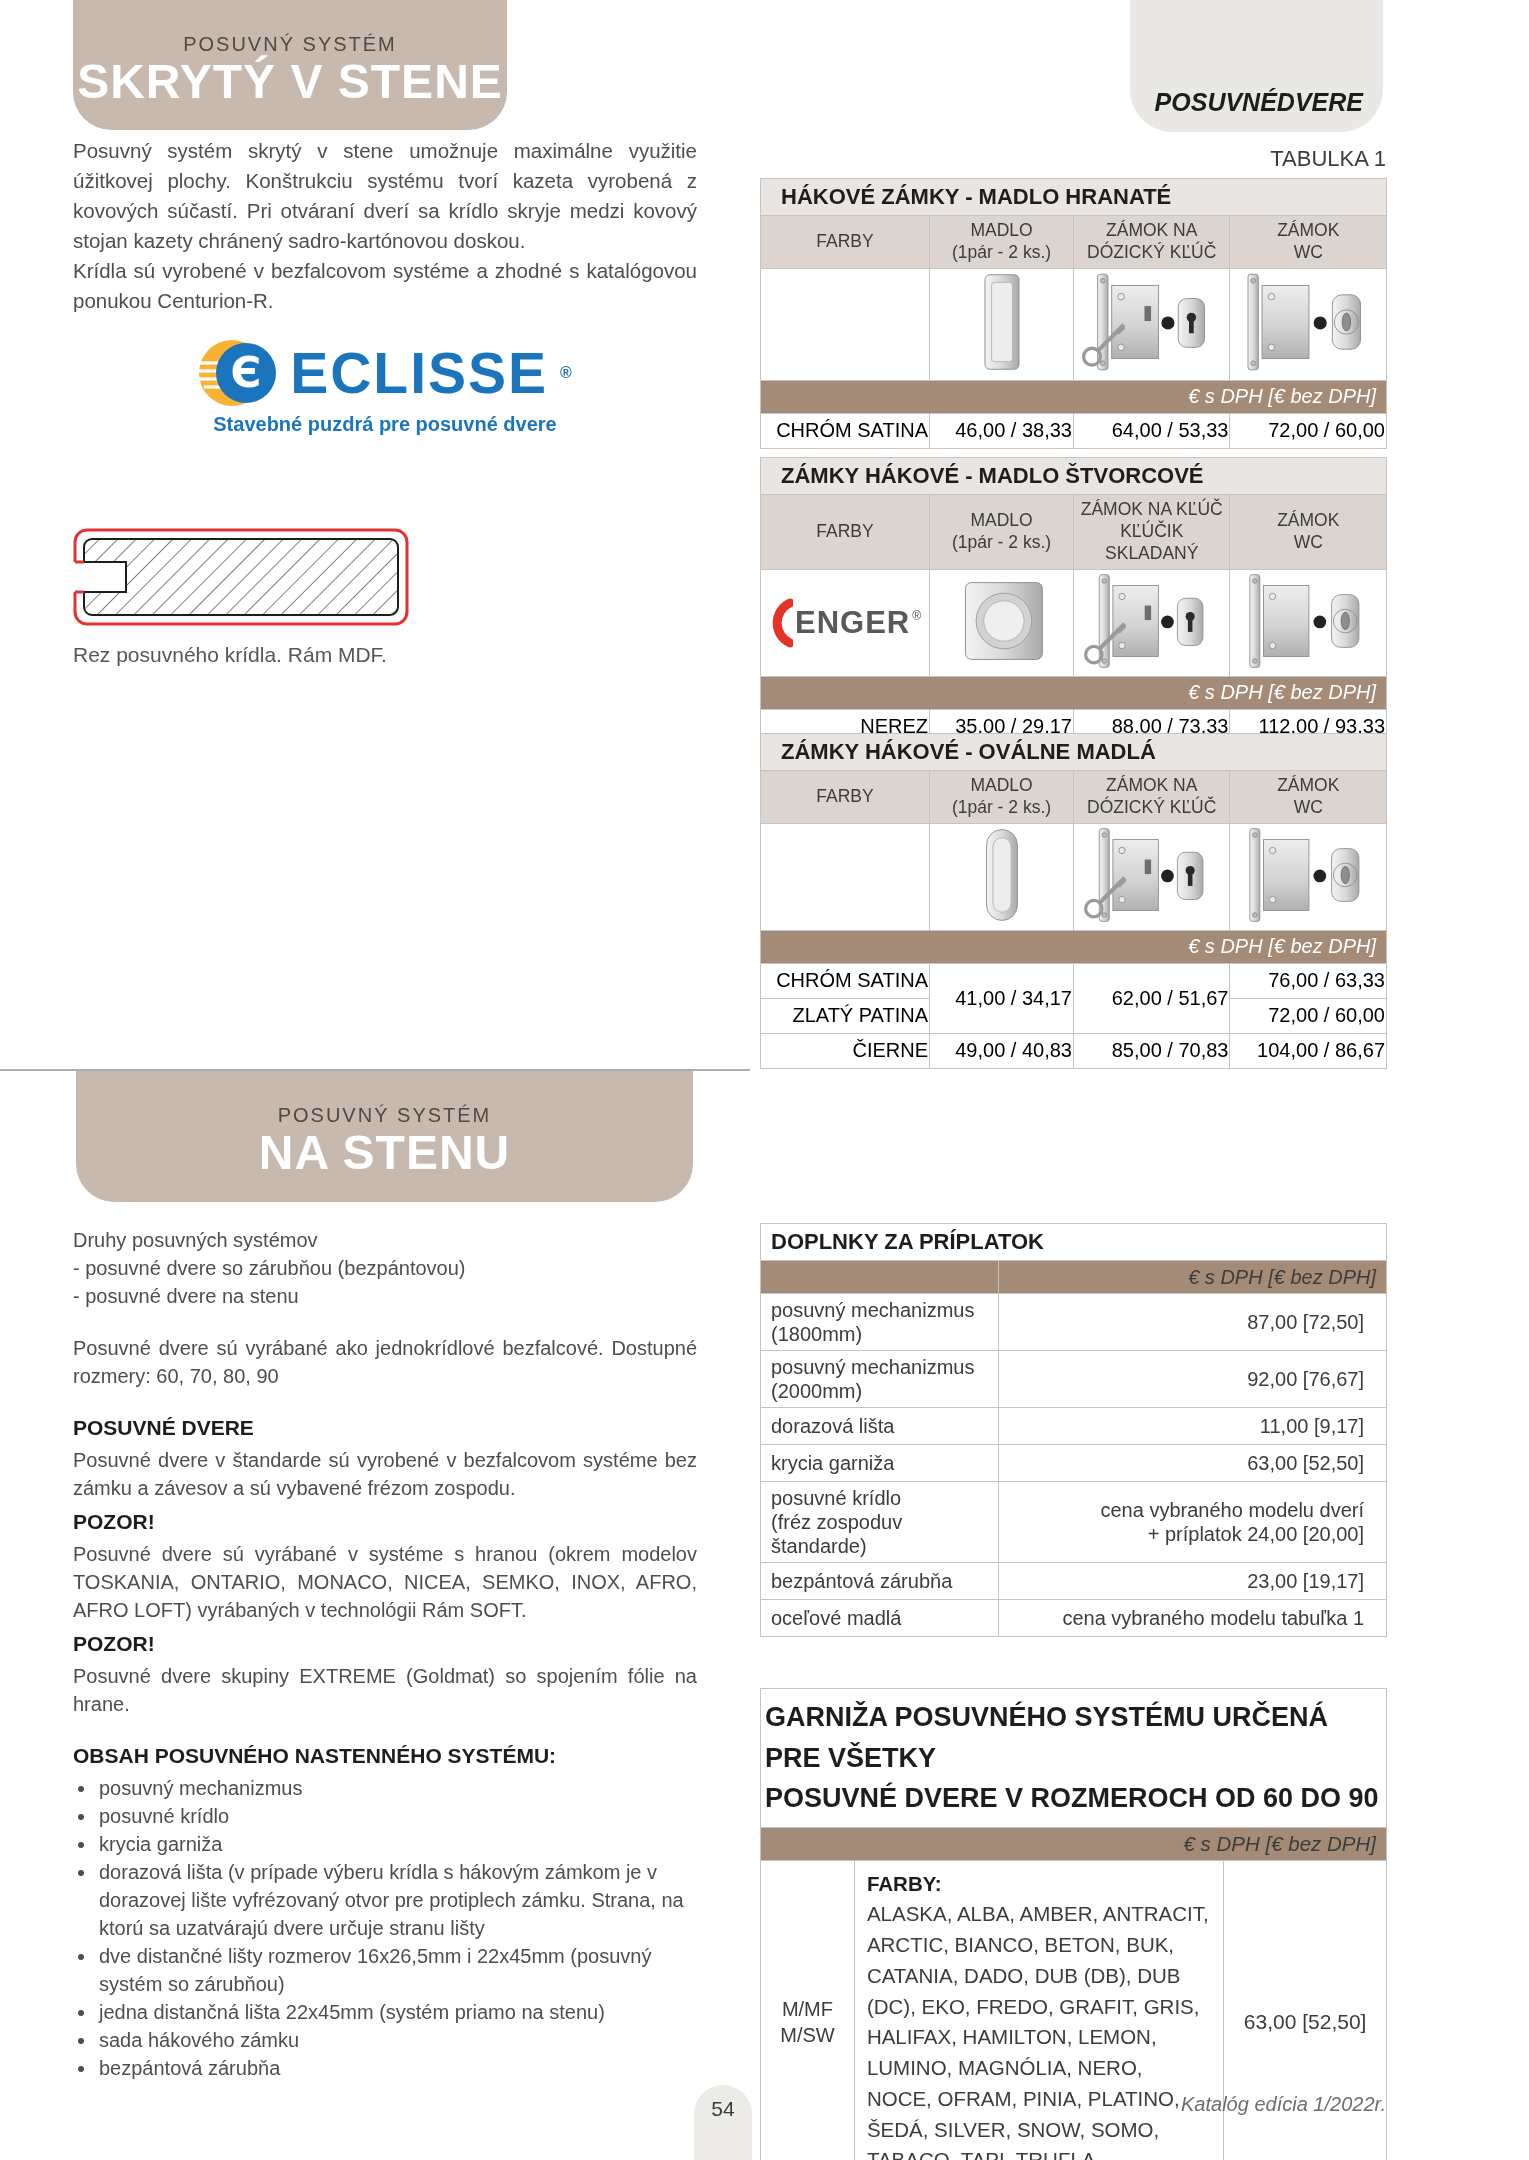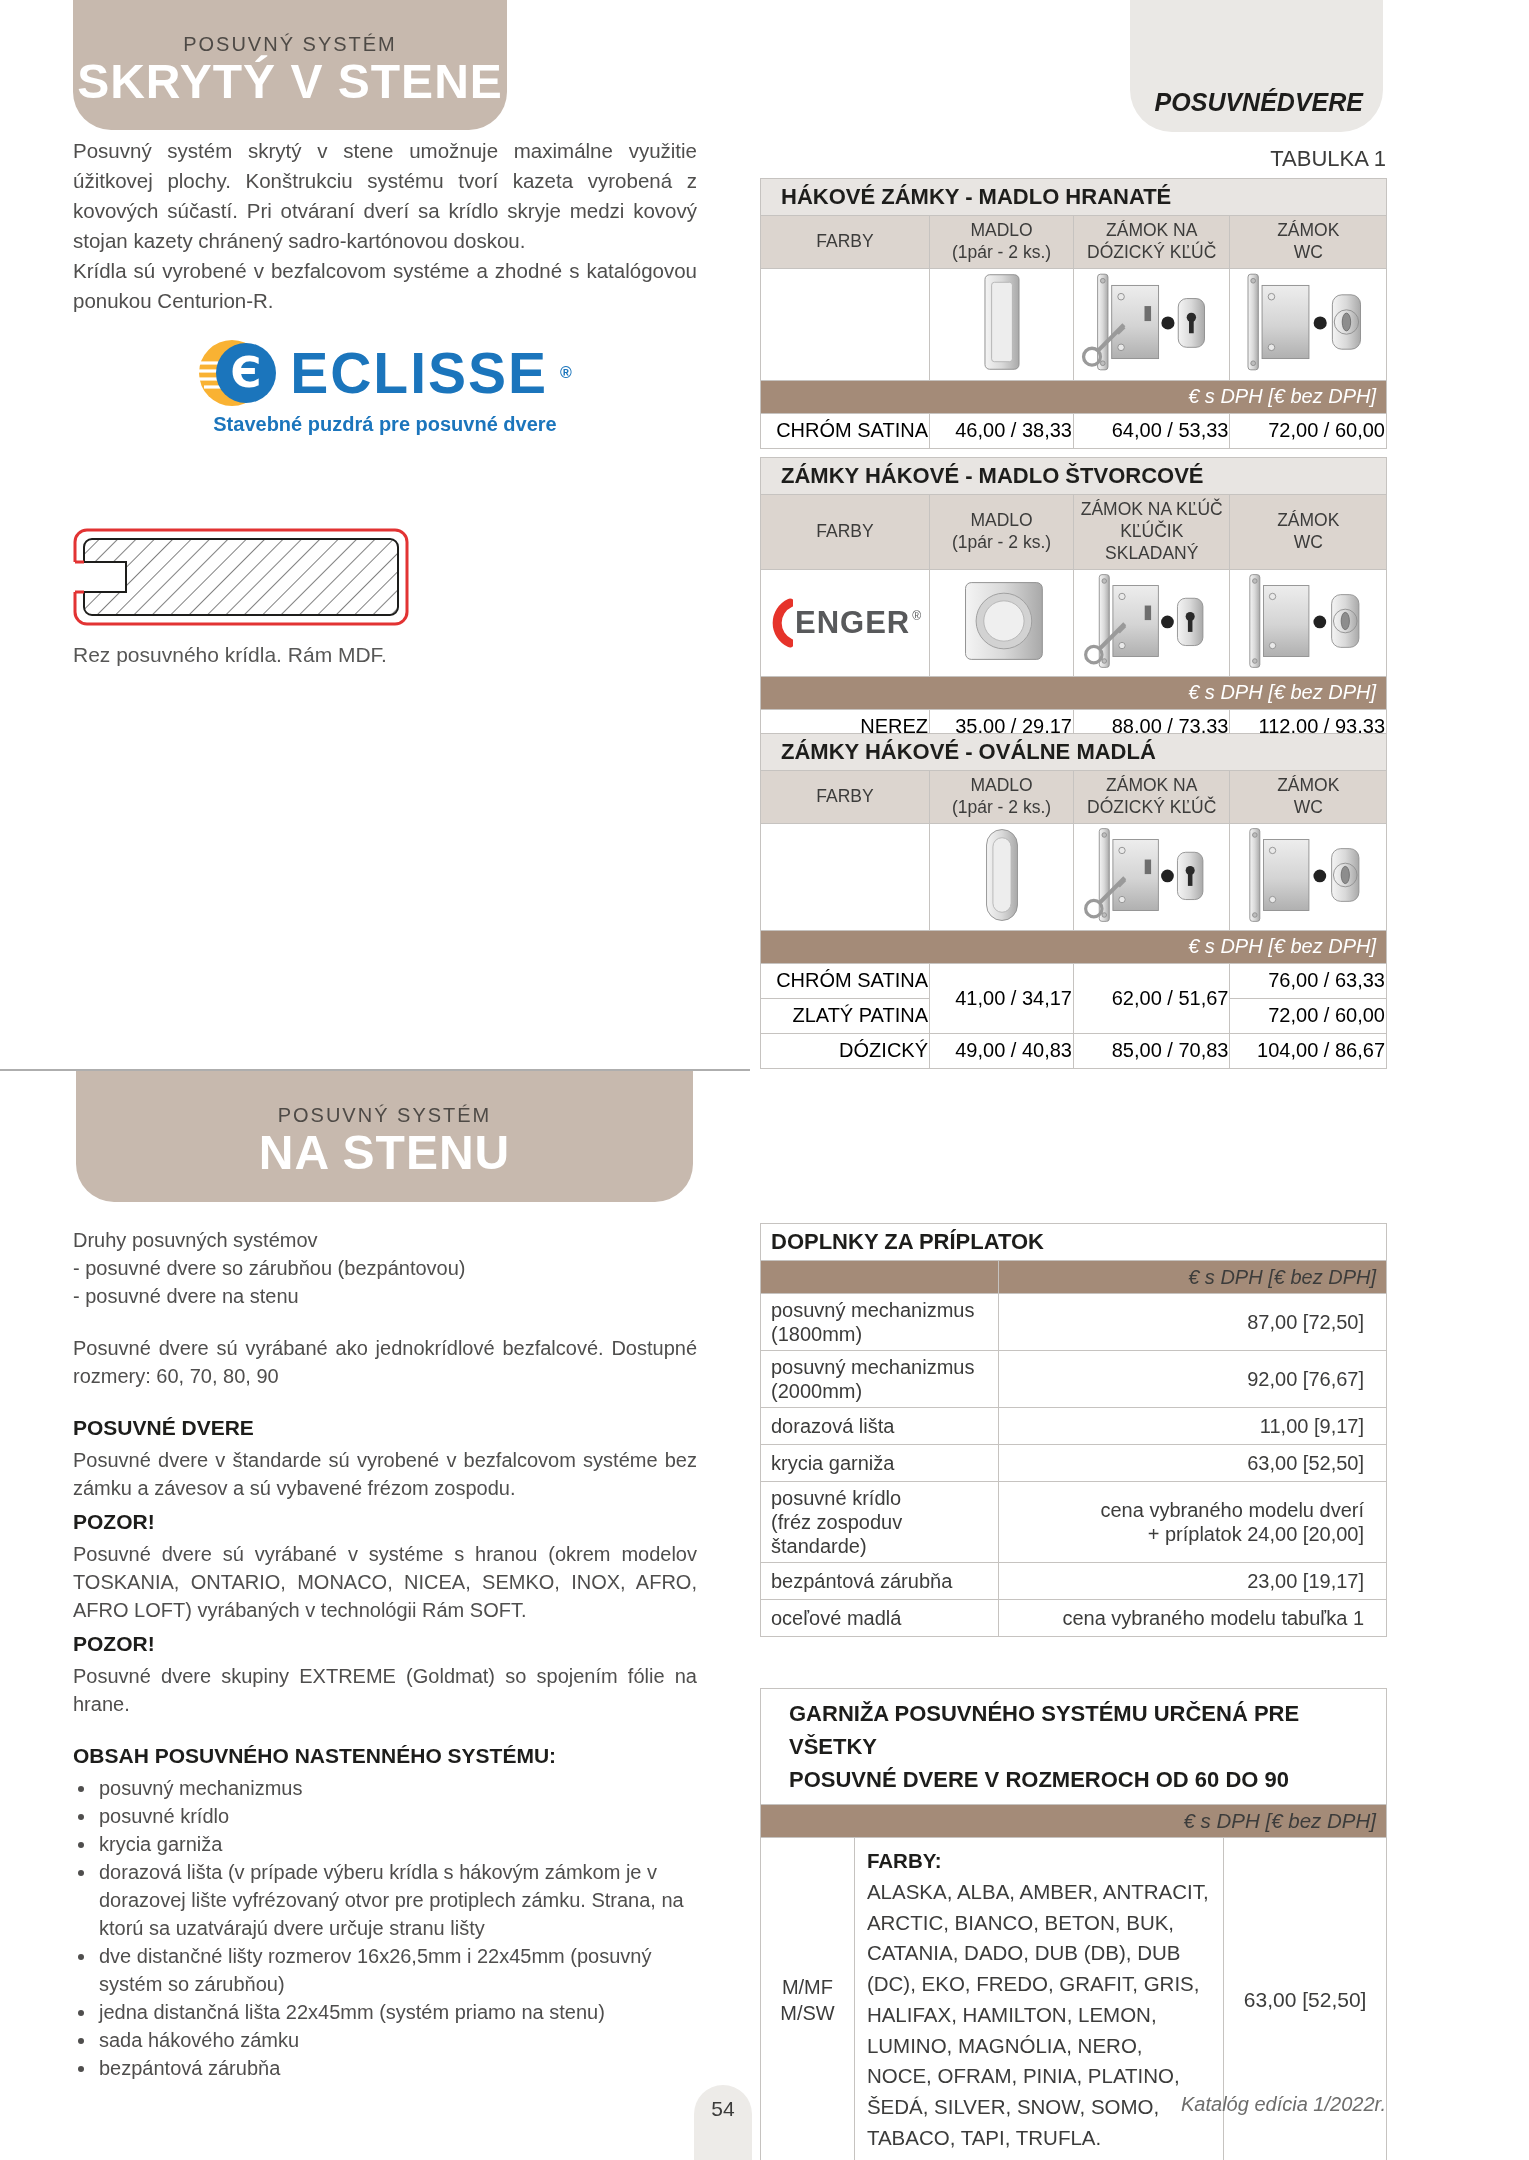--- a/index.html
+++ b/index.html
@@ -69,22 +69,22 @@
   .dtab{position:absolute;left:760px;top:1223px;width:627px;border-collapse:collapse;table-layout:fixed;}
   .dtab td{border:1px solid #c6c3c0;font-size:20px;color:#3c3c3b;}
   .dtab .title td{background:#fff;font-weight:bold;font-size:22px;color:#1d1d1b;padding:4px 10px;height:28px;}
   .dtab .lab{padding:4px 10px;height:28px;line-height:1.2;}
   .dtab .prc{padding:4px 22px;text-align:right;line-height:1.2;}
   .dtab .sub{display:block;}
 
   
   .gtab{position:absolute;left:760px;top:1688px;width:627px;border-collapse:collapse;table-layout:fixed;}
   .gtab td{border:1px solid #c6c3c0;font-size:20.5px;color:#3c3c3b;}
-  .gtab .title td{background:#fff;font-weight:bold;font-size:22px;color:#1d1d1b;
-                  padding:8px 28px;line-height:1.5;}
+  .gtab .title td{background:#fff;font-weight:bold;font-size:27px;color:#1d1d1b;
+                  padding:8px 4px;line-height:1.5;}
   .gtab .title span{display:block;}
   .gtab .model{text-align:center;font-size:20px;}
   .gtab .model span{display:block;line-height:1.3;}
   .gtab .colors{padding:8px 12px;line-height:1.5;}
   .gtab .colors b{display:block;color:#1d1d1b;}
   .gtab .gprice{text-align:center;font-size:21px;}
 
   
   .page-tab{position:absolute;left:694px;top:2085px;width:58px;height:75px;background:#edebe8;
             border-radius:29px 29px 0 0;text-align:center;box-sizing:border-box;padding-top:12px;
@@ -372,21 +372,21 @@
       <td>CHRÓM SATINA</td>
       <td rowspan="2">41,00 / 34,17</td>
       <td rowspan="2">62,00 / 51,67</td>
       <td>76,00 / 63,33</td>
     </tr>
     <tr class="datar">
       <td>ZLATÝ PATINA</td>
       <td>72,00 / 60,00</td>
     </tr>
     <tr class="datar">
-      <td>DÓZICKÝ</td>
+      <td>ČIERNE</td>
       <td>49,00 / 40,83</td>
       <td>85,00 / 70,83</td>
       <td>104,00 / 86,67</td>
     </tr>
   </tbody>
     </table>
 
   <div class="divider"></div>
   <div class="hdr-beige hdr-mid">
     <div class="kicker">POSUVNÝ SYSTÉM</div>

